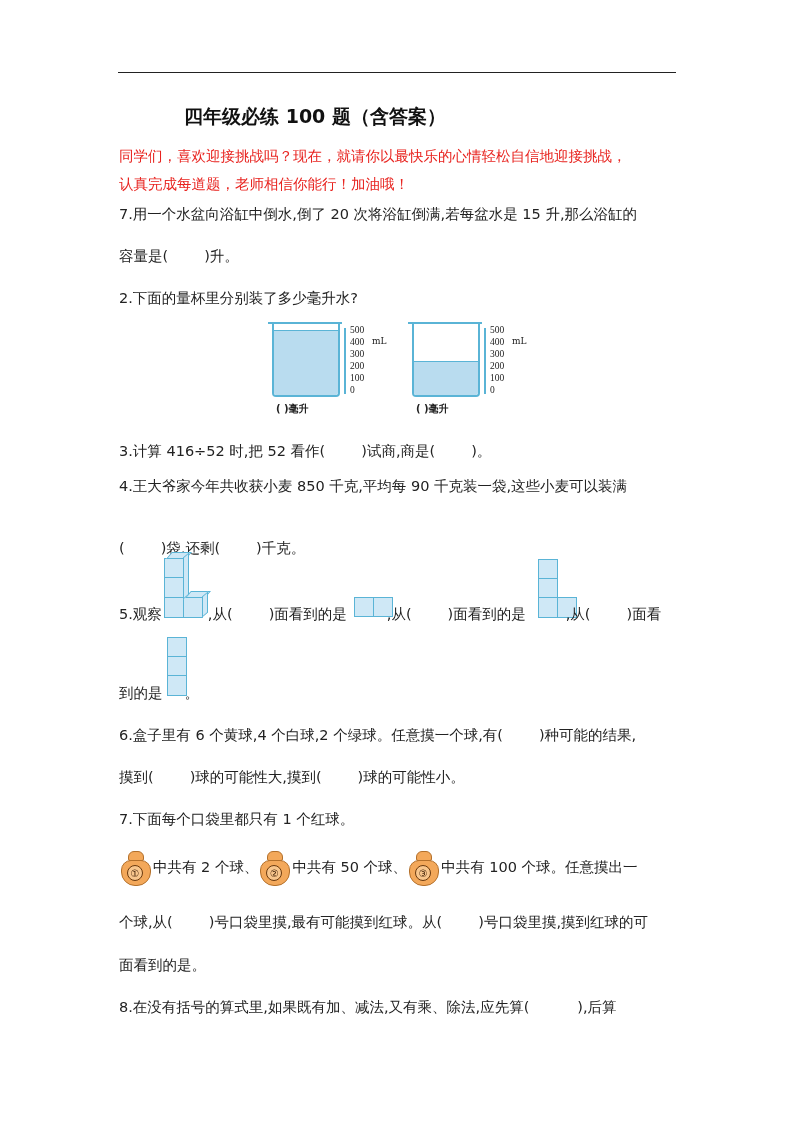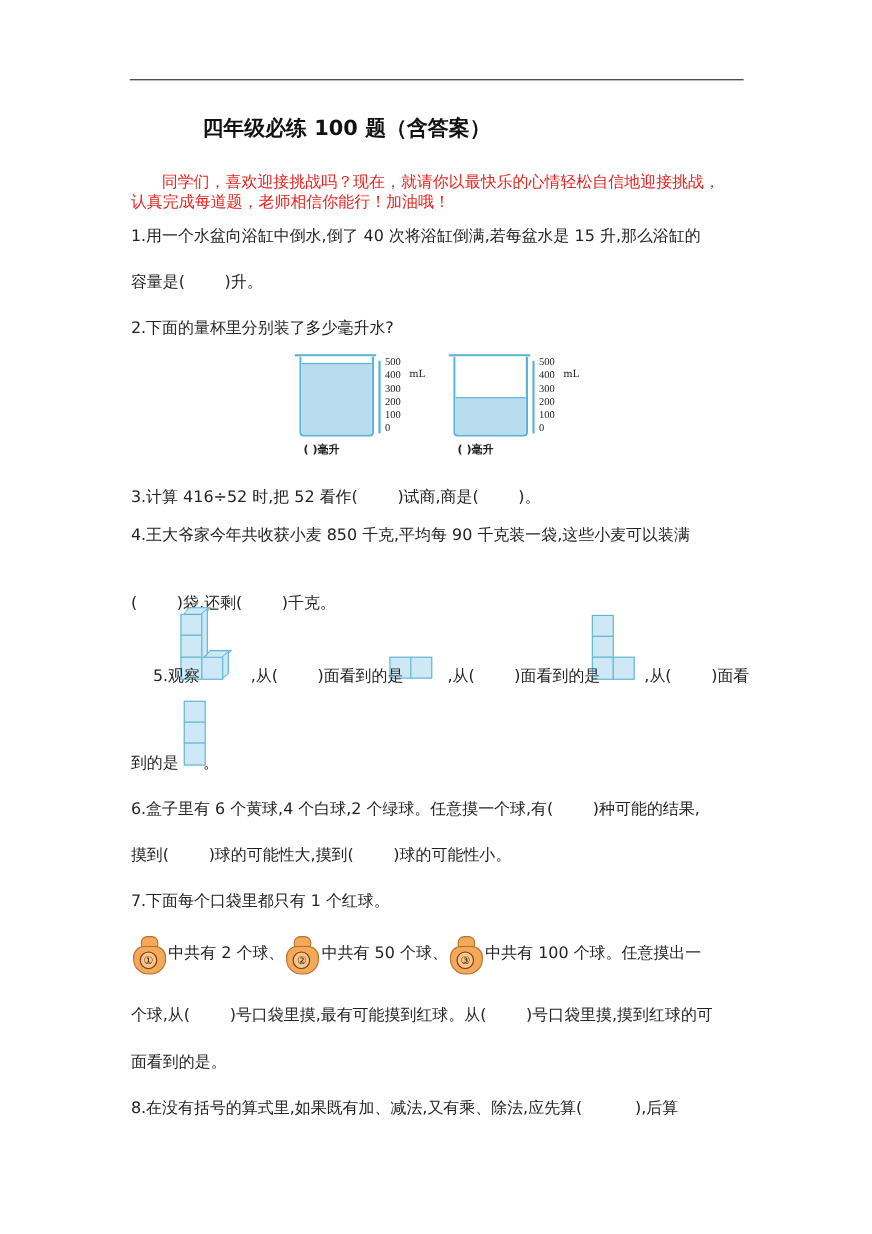--- a/index.html
+++ b/index.html
@@ -34,24 +34,24 @@
               border: 1px solid #b3702b; border-radius: 6px 6px 2px 2px; box-sizing: border-box; }
   .bag-num { position: absolute; left: 8px; top: 17px; width: 16px; height: 16px; border-radius: 50%;
              border: 1px solid #6b3a0e; font-size: 10px; line-height: 15px; text-align: center; color: #3d1e05;
              background: #f8c68d; box-sizing: border-box; }
 </style>
 </head>
 <body>
 
 <div class="rule"></div>
 <div class="title">四年级必练 100 题（含答案）</div>
-<div class="intro" style="top:152px;margin-left:28px;">同学们，喜欢迎接挑战吗？现在，就请你以最快乐的心情轻松自信地迎接挑战，</div>
+<div class="intro" style="top:142px;">同学们，喜欢迎接挑战吗？现在，就请你以最快乐的心情轻松自信地迎接挑战，</div>
 <div class="intro" style="top:170px;">认真完成每道题，老师相信你能行！加油哦！</div>
 
-<div class="line" style="top:205px;">1.用一个水盆向浴缸中倒水,倒了 40 次将浴缸倒满,若每盆水是 15 升,那么浴缸的</div>
+<div class="line" style="top:205px;">7.用一个水盆向浴缸中倒水,倒了 20 次将浴缸倒满,若每盆水是 15 升,那么浴缸的</div>
 <div class="line" style="top:247px;">
   <span>容量是(</span><span class="blank"></span><span>)升。</span>
 </div>
 
 <div class="line" style="top:289px;">2.下面的量杯里分别装了多少毫升水?</div>
 <div class="beakers">
   <div class="beaker" style="left:0;">
     <div class="cup-rim"></div>
     <div class="cup">
         <div class="water" style="height:64px;"></div>
@@ -114,21 +114,21 @@
   <div class="cell" style="left:0;top:0;width:20px;height:20px;"></div>
   <div class="cell" style="left:0;top:19px;width:20px;height:20px;"></div>
   <div class="cell" style="left:0;top:38px;width:20px;height:21px;"></div>
   <div class="cell" style="left:19px;top:38px;width:20px;height:21px;"></div>
 </div>
 <div class="fig" style="left:167px;top:637px;width:20px;height:59px;">
   <div class="cell" style="left:0;top:0;width:20px;height:20px;"></div>
   <div class="cell" style="left:0;top:19px;width:20px;height:20px;"></div>
   <div class="cell" style="left:0;top:38px;width:20px;height:21px;"></div>
 </div>
-<div class="line" style="top:605px;margin-left:20px;">
+<div class="line" style="top:605px;">
   <span>5.观察</span><span style="display:inline-block;width:46px;"></span><span>,从(</span><span class="blank"></span><span>)面看到的是</span><span style="display:inline-block;width:40px;"></span><span>,从(</span><span class="blank"></span><span>)面看到的是</span><span style="display:inline-block;width:40px;"></span><span>,从(</span><span class="blank"></span><span>)面看</span>
 </div>
 <div class="line" style="top:684px;">
   <span>到的是</span><span style="display:inline-block;width:22px;"></span><span>。</span>
 </div>
 
 <div class="line" style="top:726px;">
   <span>6.盒子里有 6 个黄球,4 个白球,2 个绿球。任意摸一个球,有(</span><span class="blank"></span><span>)种可能的结果,</span>
 </div>
 <div class="line" style="top:768px;">

